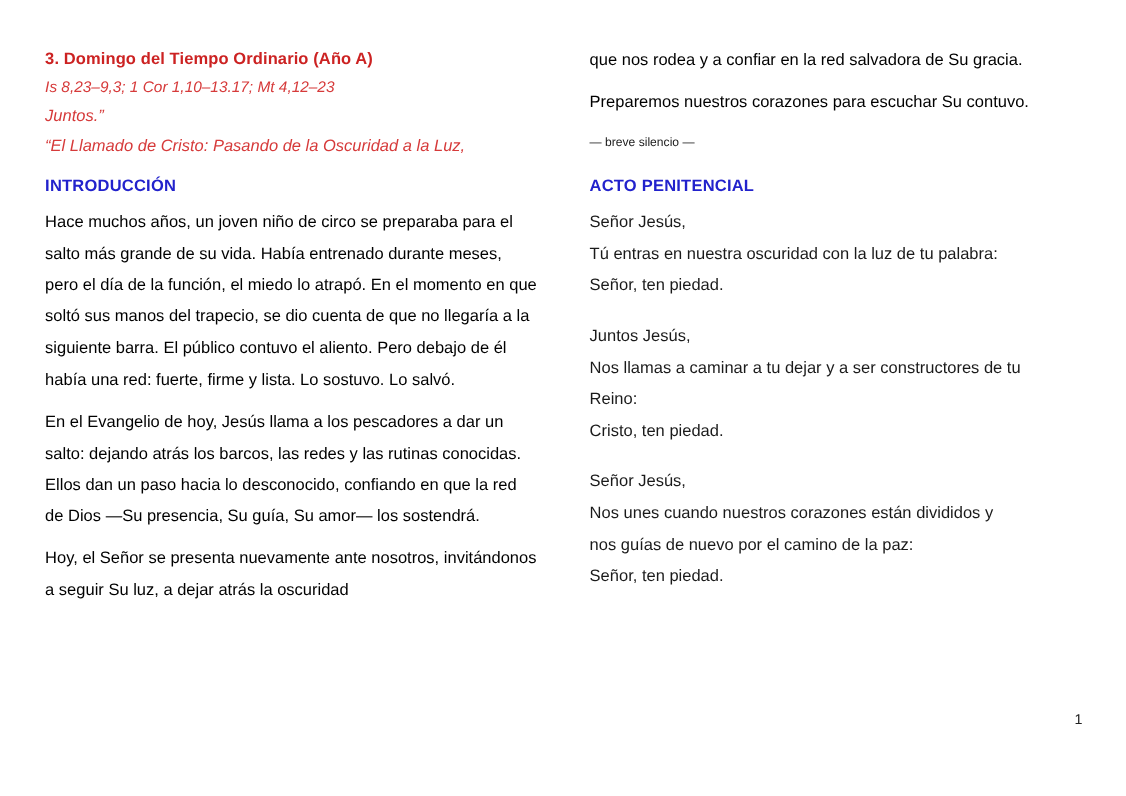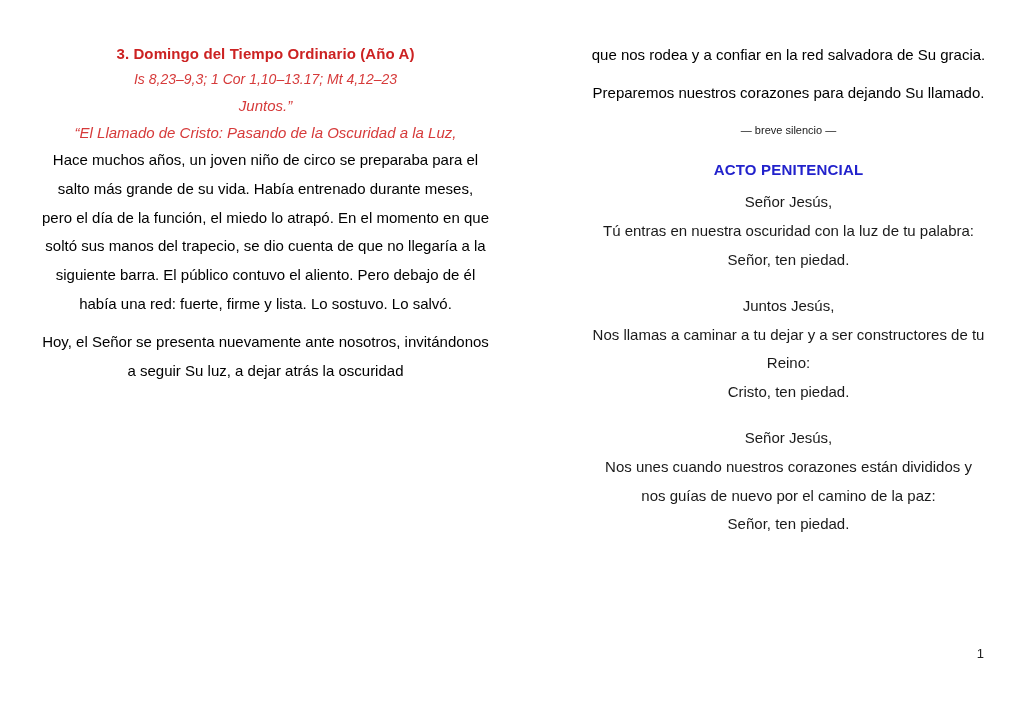--- a/index.html
+++ b/index.html
@@ -24,22 +24,21 @@
   }
 
   .columns {
     position: absolute;
     left: 41px;
     top: 41px;
     width: 944px;
     height: 590px;
     display: flex;
     flex-direction: row;
-    gap: 74px;
-    text-align: center;
+    gap: 46px;
   }
 
   .column {
     width: 449px;
     flex: 0 0 449px;
   }
 
   .title-line {
     font-size: 15px;
     line-height: 25px;
@@ -127,33 +126,35 @@
     <div class="column">
 
       <div class="title-line">3. Domingo del Tiempo Ordinario (Año A)</div>
 
       <div class="ref-line">Is 8,23–9,3; 1 Cor 1,10–13.17; Mt 4,12–23</div>
 
       <div class="theme-line">Juntos.”</div>
 
       <div class="theme-line">“El Llamado de Cristo: Pasando de la Oscuridad a la Luz,</div>
 
+      <div class="section-heading tight-top">INTRODUCCIÓN</div>
 
       <p class="para spaced">Hace muchos años, un joven niño de circo se preparaba para el salto más grande de su vida. Había entrenado durante meses, pero el día de la función, el miedo lo atrapó. En el momento en que soltó sus manos del trapecio, se dio cuenta de que no llegaría a la siguiente barra. El público contuvo el aliento. Pero debajo de él había una red: fuerte, firme y lista. Lo sostuvo. Lo salvó.</p>
 
+      <p class="para spaced">En el Evangelio de hoy, Jesús llama a los pescadores a dar un salto: dejando atrás los barcos, las redes y las rutinas conocidas. Ellos dan un paso hacia lo desconocido, confiando en que la red de Dios —Su presencia, Su guía, Su amor— los sostendrá.</p>
 
       <p class="para">Hoy, el Señor se presenta nuevamente ante nosotros, invitándonos a seguir Su luz, a dejar atrás la oscuridad</p>
 
     </div>
 
     <div class="column">
 
       <p class="para spaced">que nos rodea y a confiar en la red salvadora de Su gracia.</p>
 
-      <p class="para">Preparemos nuestros corazones para dejando Su llamado.</p>
+      <p class="para">Preparemos nuestros corazones para escuchar Su contuvo.</p>
 
       <p class="silence-line">— breve silencio —</p>
 
       <div class="section-heading">ACTO PENITENCIAL</div>
 
       <div class="lines-block">
         <span class="line">Señor Jesús,</span>
         <span class="line">Tú entras en nuestra oscuridad con la luz de tu palabra:</span>
         <span class="line">Señor, ten piedad.</span>
       </div>

